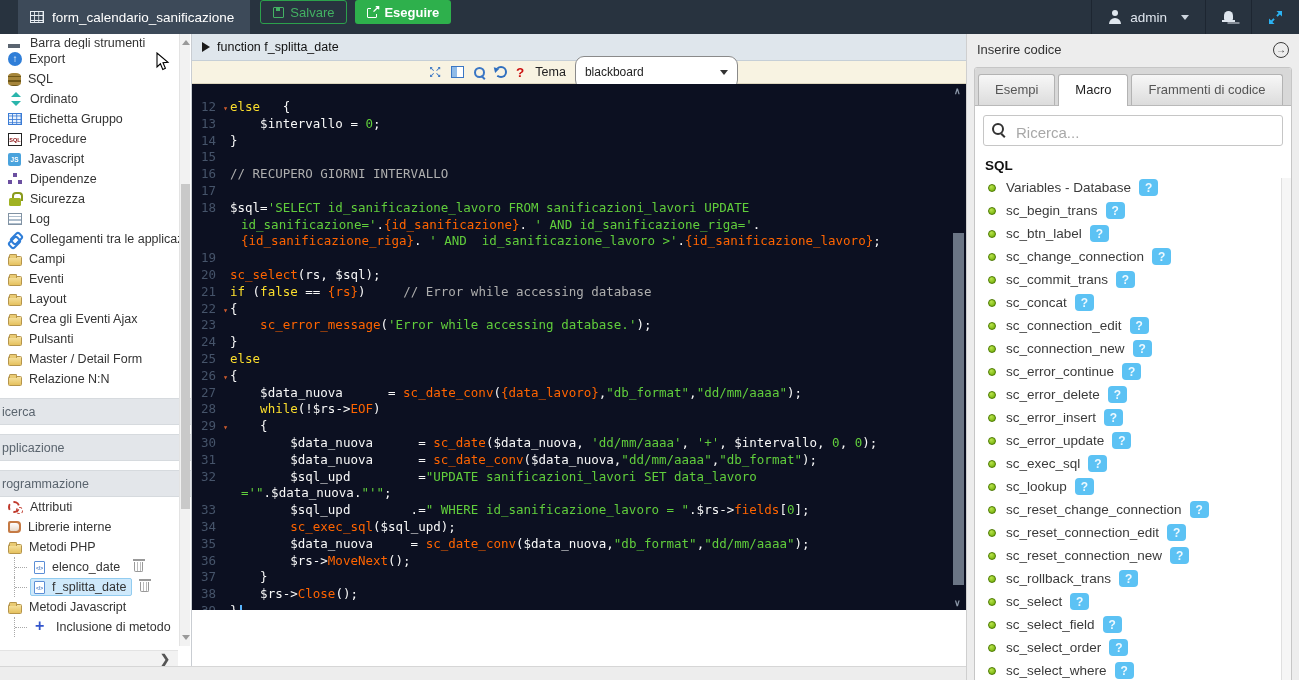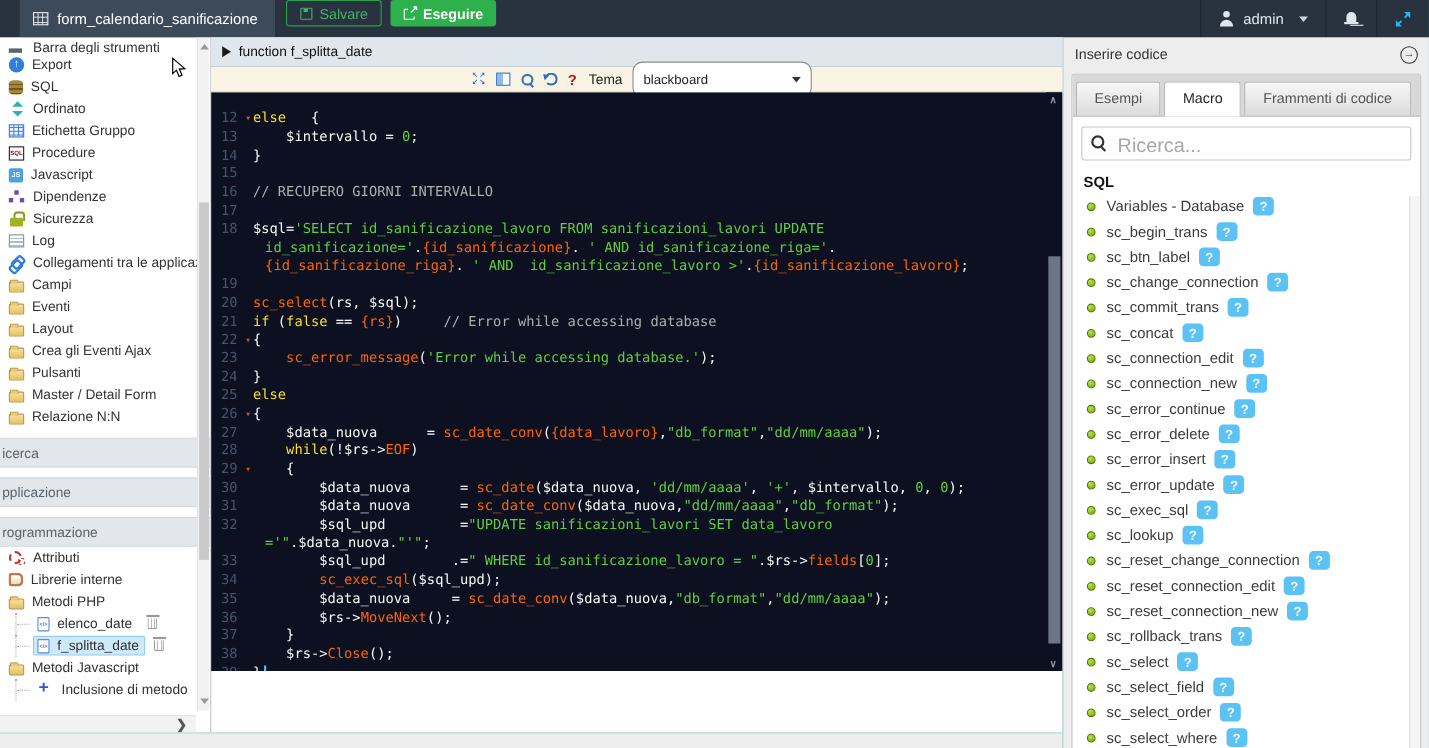--- a/index.html
+++ b/index.html
@@ -129,21 +129,21 @@
   
   .panel { position:absolute; left:966px; top:34px; right:0; bottom:0; background:#ededed; border-left:1px solid #cfcfcf; padding:0 7px; }
   .panel-header { height:31px; display:flex; align-items:center; justify-content:space-between; padding:0 3px; }
   .panel-title { font-size:13px; color:#333; }
   .panel-arrow-icon { width:16px; height:16px; border:1.5px solid #3c3c3c; border-radius:50%; display:flex; align-items:center; justify-content:center; font-size:10px; color:#3c3c3c; cursor:pointer; }
   .card { position:absolute; left:7px; right:7px; top:33px; bottom:-2px; background:#fff; border:1px solid #c6c6c6; border-radius:3px 3px 0 0; overflow:hidden; }
   .tabstrip { background:#d8d8d8; padding:6px 3px 0 3px; border-bottom:1px solid #b9b9b9; display:flex; gap:3px; }
   .tab { padding:7px 16px 8px; font-size:13px; color:#555; background:linear-gradient(#f7f7f7,#dcdcdc); border:1px solid #b3b3b3; border-bottom:none; border-radius:3px 3px 0 0; cursor:pointer; white-space:nowrap; }
   .tab.active { background:#fff; color:#222; margin-bottom:-1px; padding-bottom:9px; position:relative; }
   .searchwrap { padding:9px 8px 2px; position:relative; }
-  .search-input { width:100%; height:31px; border:1px solid #c6c6c6; border-radius:3px; padding:4px 8px 0 32px; font-size:18px; color:#333; font-family:"Liberation Sans",sans-serif; outline:none; }
+  .search-input { width:100%; height:31px; border:1px solid #c6c6c6; border-radius:3px; padding:4px 8px 0 32px; font-size:15px; color:#333; font-family:"Liberation Sans",sans-serif; outline:none; }
   .search-input::placeholder { color:#a8a8a8; }
   .search-icon { position:absolute; left:17px; top:17px; width:13px; height:13px; }
   .search-icon::before { content:""; position:absolute; left:0; top:0; width:8px; height:8px; border:2px solid #333; border-radius:50%; }
   .search-icon::after { content:""; position:absolute; left:10px; top:10px; width:5px; height:2px; background:#333; transform:rotate(45deg); transform-origin:0 0; }
   .group-title { padding:10px 10px 3px; font-size:13.5px; font-weight:bold; color:#111; }
   .macro-list { padding:0 4px; }
   .mrow { height:23px; display:flex; align-items:center; }
   .bullet { width:8px; height:8px; border-radius:50%; margin:0 10px 0 9px; flex:none;
     background:radial-gradient(circle at 35% 30%, #b9e44c, #69a800); border:1px solid #4c7a00; }
   .mlabel { font-size:13.5px; color:#3b3b3b; }

